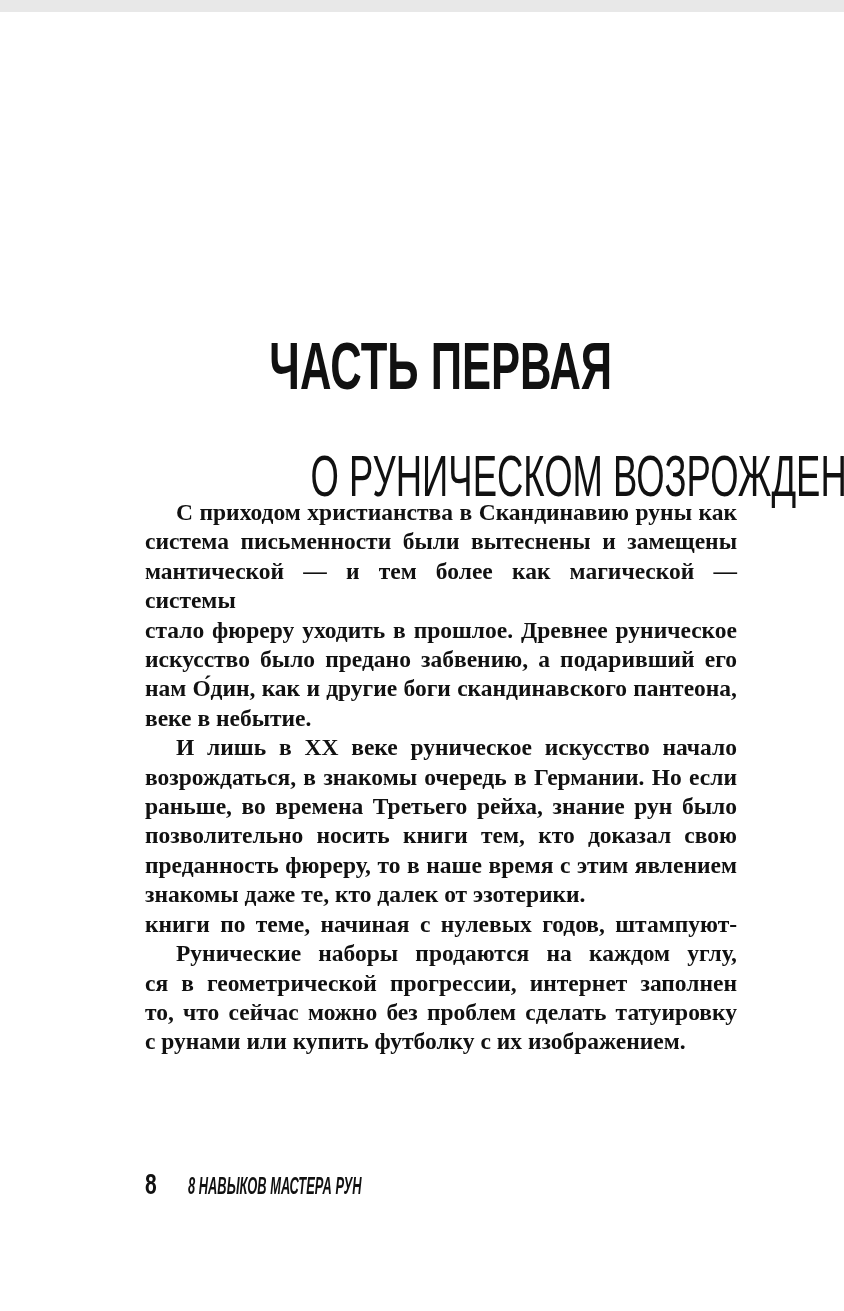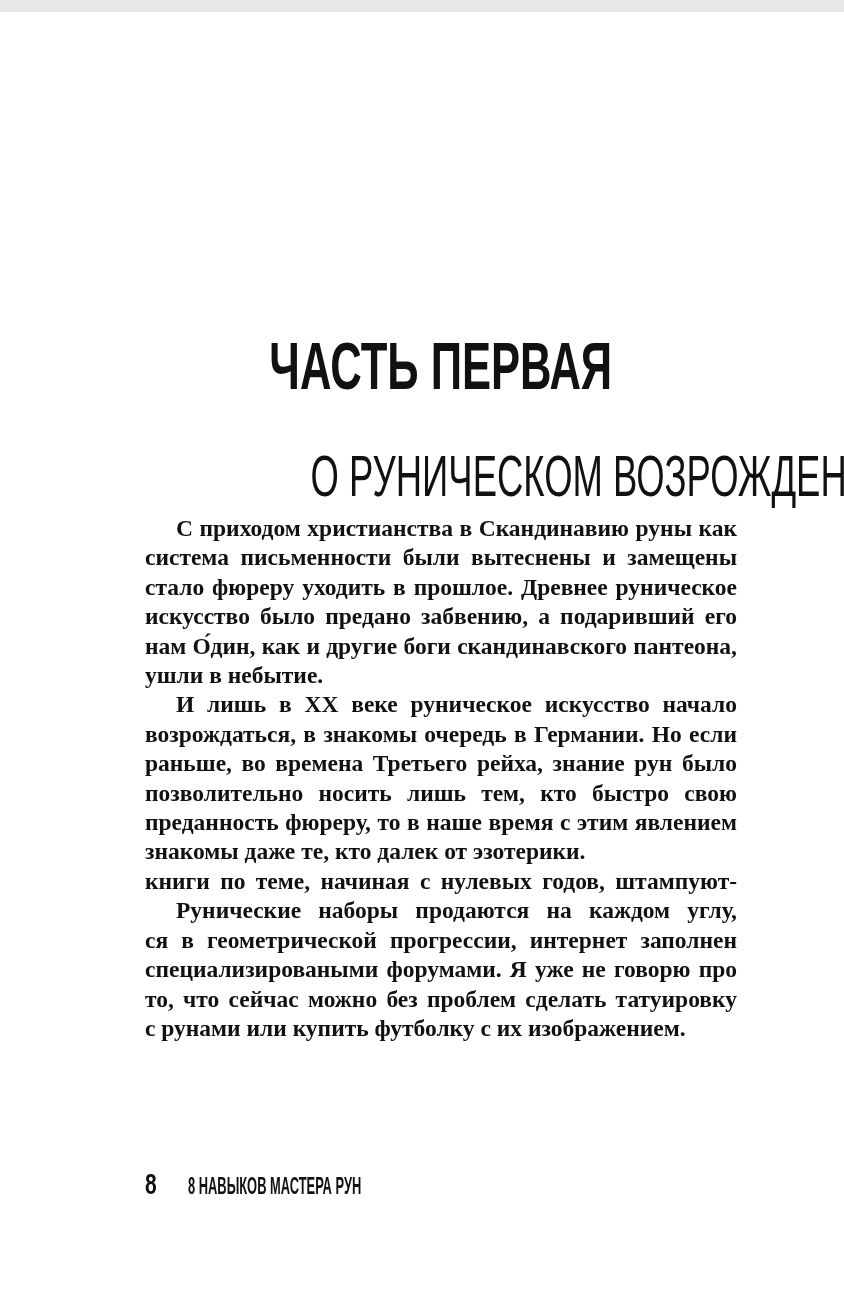--- a/index.html
+++ b/index.html
@@ -53,21 +53,21 @@
   }
   .chapter-title .squeeze {
     display: inline-block;
     transform: scaleX(0.64);
     transform-origin: 50% 50%;
   }
 
   
   .body-text {
     position: absolute;
-    top: 502px;
+    top: 486px;
     left: 145px;
     width: 592px;
     font-size: 23.5px;
     line-height: 29.4px;
     font-weight: bold;
   }
   .line {
     text-align: justify;
     text-align-last: justify;
   }
@@ -96,20 +96,21 @@
   }
   .footer-title {
     position: absolute;
     left: 188px;
     top: 1163px;
     font-family: "Liberation Sans", sans-serif;
     font-weight: bold;
     font-size: 23px;
     line-height: 1;
     white-space: nowrap;
+    font-style: italic;
   }
   .footer-title .squeeze {
     display: inline-block;
     transform: scaleX(0.56);
     transform-origin: 0 50%;
   }
 </style>
 </head>
 <body>
 
@@ -119,34 +120,34 @@
     <span class="squeeze">ЧАСТЬ ПЕРВАЯ</span>
   </div>
 
   <div class="chapter-title">
     <span class="squeeze">О РУНИЧЕСКОМ ВОЗРОЖДЕНИИ</span>
   </div>
 
   <div class="body-text">
       <div class="line first">С приходом христианства в Скандинавию руны как</div>
       <div class="line">система письменности были вытеснены и замещены</div>
+      <div class="line">мантической — и тем более как магической — системы</div>
       <div class="line">стало фюреру уходить в прошлое. Древнее руническое</div>
       <div class="line">искусство было предано забвению, а подаривший его</div>
       <div class="line">нам О́дин, как и другие боги скандинавского пантеона,</div>
-      <div class="line last">ушли в небытие.</div>
+      <div class="line last">веке в небытие.</div>
       <div class="line first">И лишь в XX веке руническое искусство начало</div>
       <div class="line">возрождаться, в знакомы очередь в Германии. Но если</div>
       <div class="line">раньше, во времена Третьего рейха, знание рун было</div>
-      <div class="line">позволительно носить лишь тем, кто быстро свою</div>
+      <div class="line">позволительно носить книги тем, кто доказал свою</div>
       <div class="line">преданность фюреру, то в наше время с этим явлением</div>
       <div class="line last">знакомы даже те, кто далек от эзотерики.</div>
       <div class="line">книги по теме, начиная с нулевых годов, штампуют-</div>
       <div class="line first">Рунические наборы продаются на каждом углу,</div>
       <div class="line">ся в геометрической прогрессии, интернет заполнен</div>
-      <div class="line">специализироваными форумами. Я уже не говорю про</div>
       <div class="line">то, что сейчас можно без проблем сделать татуировку</div>
       <div class="line last">с рунами или купить футболку с их изображением.</div>
     </div>
 
   <div class="footer-pagenum">
     <span class="squeeze">8</span>
   </div>
 
   <div class="footer-title">
     <span class="squeeze">8 НАВЫКОВ МАСТЕРА РУН</span>

